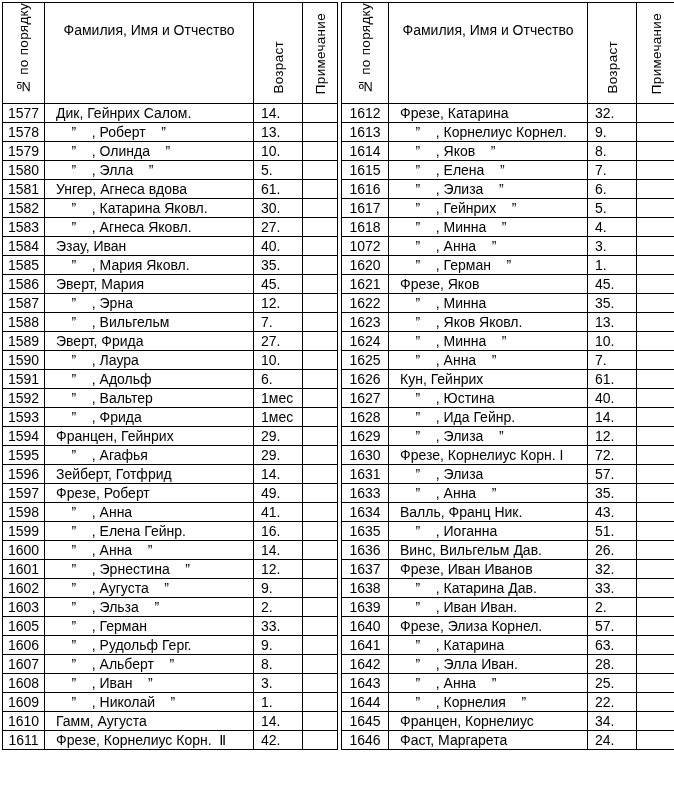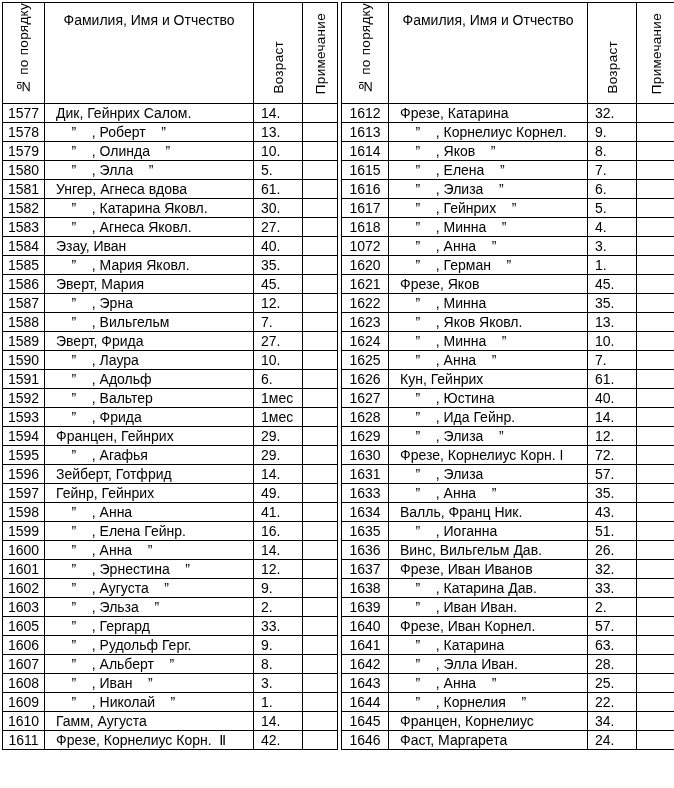--- a/index.html
+++ b/index.html
@@ -43,21 +43,21 @@
     display: inline-block;
     writing-mode: vertical-rl;
     transform: rotate(180deg);
     font-size: 13.5px;
     letter-spacing: 0.3px;
     white-space: nowrap;
   }
   th.name-head {
     vertical-align: top;
     text-align: center;
-    padding-top: 9px;
+    padding-top: 19px;
     font-size: 14px;
   }
   td.row-number-cell { text-align: center; }
   td.name-cell {
     padding-left: 11px;
     white-space: pre;   
   }
   td.age-cell { padding-left: 7px; }
   td.note-cell { }
   
@@ -215,21 +215,21 @@
           <td class="note-cell"></td>
         </tr>
         <tr>
           <td class="row-number-cell">1596</td>
           <td class="name-cell">Зейберт, Готфрид</td>
           <td class="age-cell">14.</td>
           <td class="note-cell"></td>
         </tr>
         <tr>
           <td class="row-number-cell">1597</td>
-          <td class="name-cell">Гейнр, Гейнрих</td>
+          <td class="name-cell">Фрезе, Роберт</td>
           <td class="age-cell">49.</td>
           <td class="note-cell"></td>
         </tr>
         <tr>
           <td class="row-number-cell">1598</td>
           <td class="name-cell">    ”    , Анна</td>
           <td class="age-cell">41.</td>
           <td class="note-cell"></td>
         </tr>
         <tr>
@@ -257,21 +257,21 @@
           <td class="note-cell"></td>
         </tr>
         <tr>
           <td class="row-number-cell">1603</td>
           <td class="name-cell">    ”    , Эльза    ”</td>
           <td class="age-cell">2.</td>
           <td class="note-cell"></td>
         </tr>
         <tr>
           <td class="row-number-cell">1605</td>
-          <td class="name-cell">    ”    , Гергард</td>
+          <td class="name-cell">    ”    , Герман</td>
           <td class="age-cell">33.</td>
           <td class="note-cell"></td>
         </tr>
         <tr>
           <td class="row-number-cell">1606</td>
           <td class="name-cell">    ”    , Рудольф Герг.</td>
           <td class="age-cell">9.</td>
           <td class="note-cell"></td>
         </tr>
         <tr>
@@ -488,21 +488,21 @@
           <td class="note-cell"></td>
         </tr>
         <tr>
           <td class="row-number-cell">1639</td>
           <td class="name-cell">    ”    , Иван Иван.</td>
           <td class="age-cell">2.</td>
           <td class="note-cell"></td>
         </tr>
         <tr>
           <td class="row-number-cell">1640</td>
-          <td class="name-cell">Фрезе, Иван Корнел.</td>
+          <td class="name-cell">Фрезе, Элиза Корнел.</td>
           <td class="age-cell">57.</td>
           <td class="note-cell"></td>
         </tr>
         <tr>
           <td class="row-number-cell">1641</td>
           <td class="name-cell">    ”    , Катарина</td>
           <td class="age-cell">63.</td>
           <td class="note-cell"></td>
         </tr>
         <tr>

